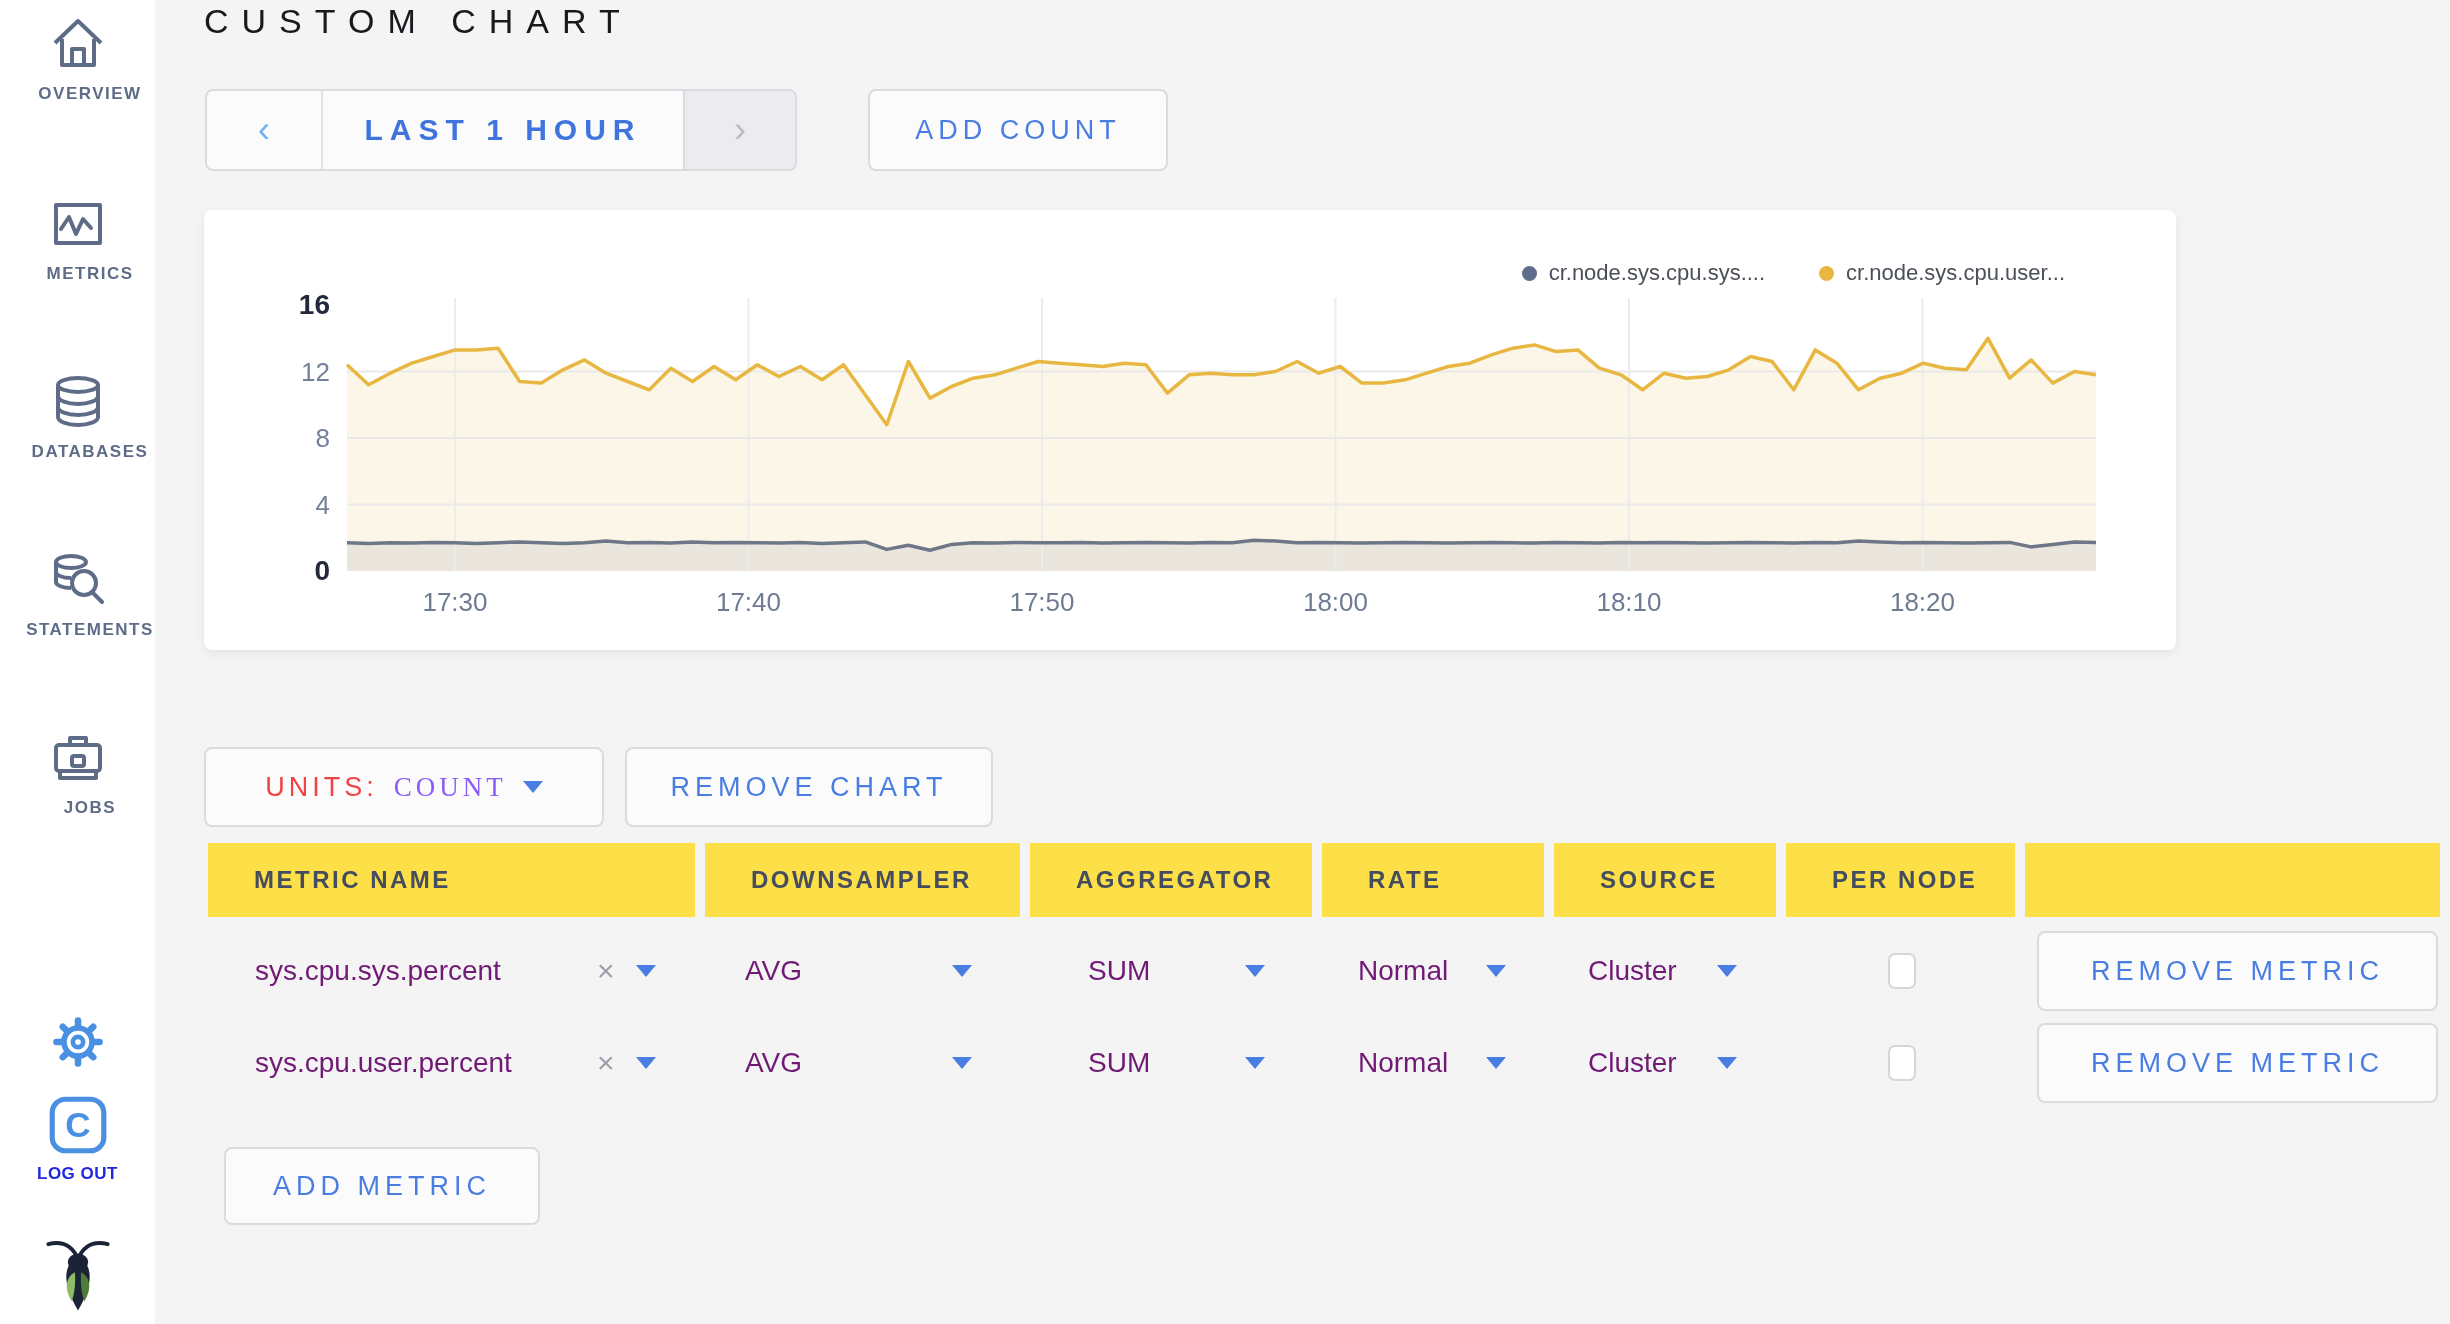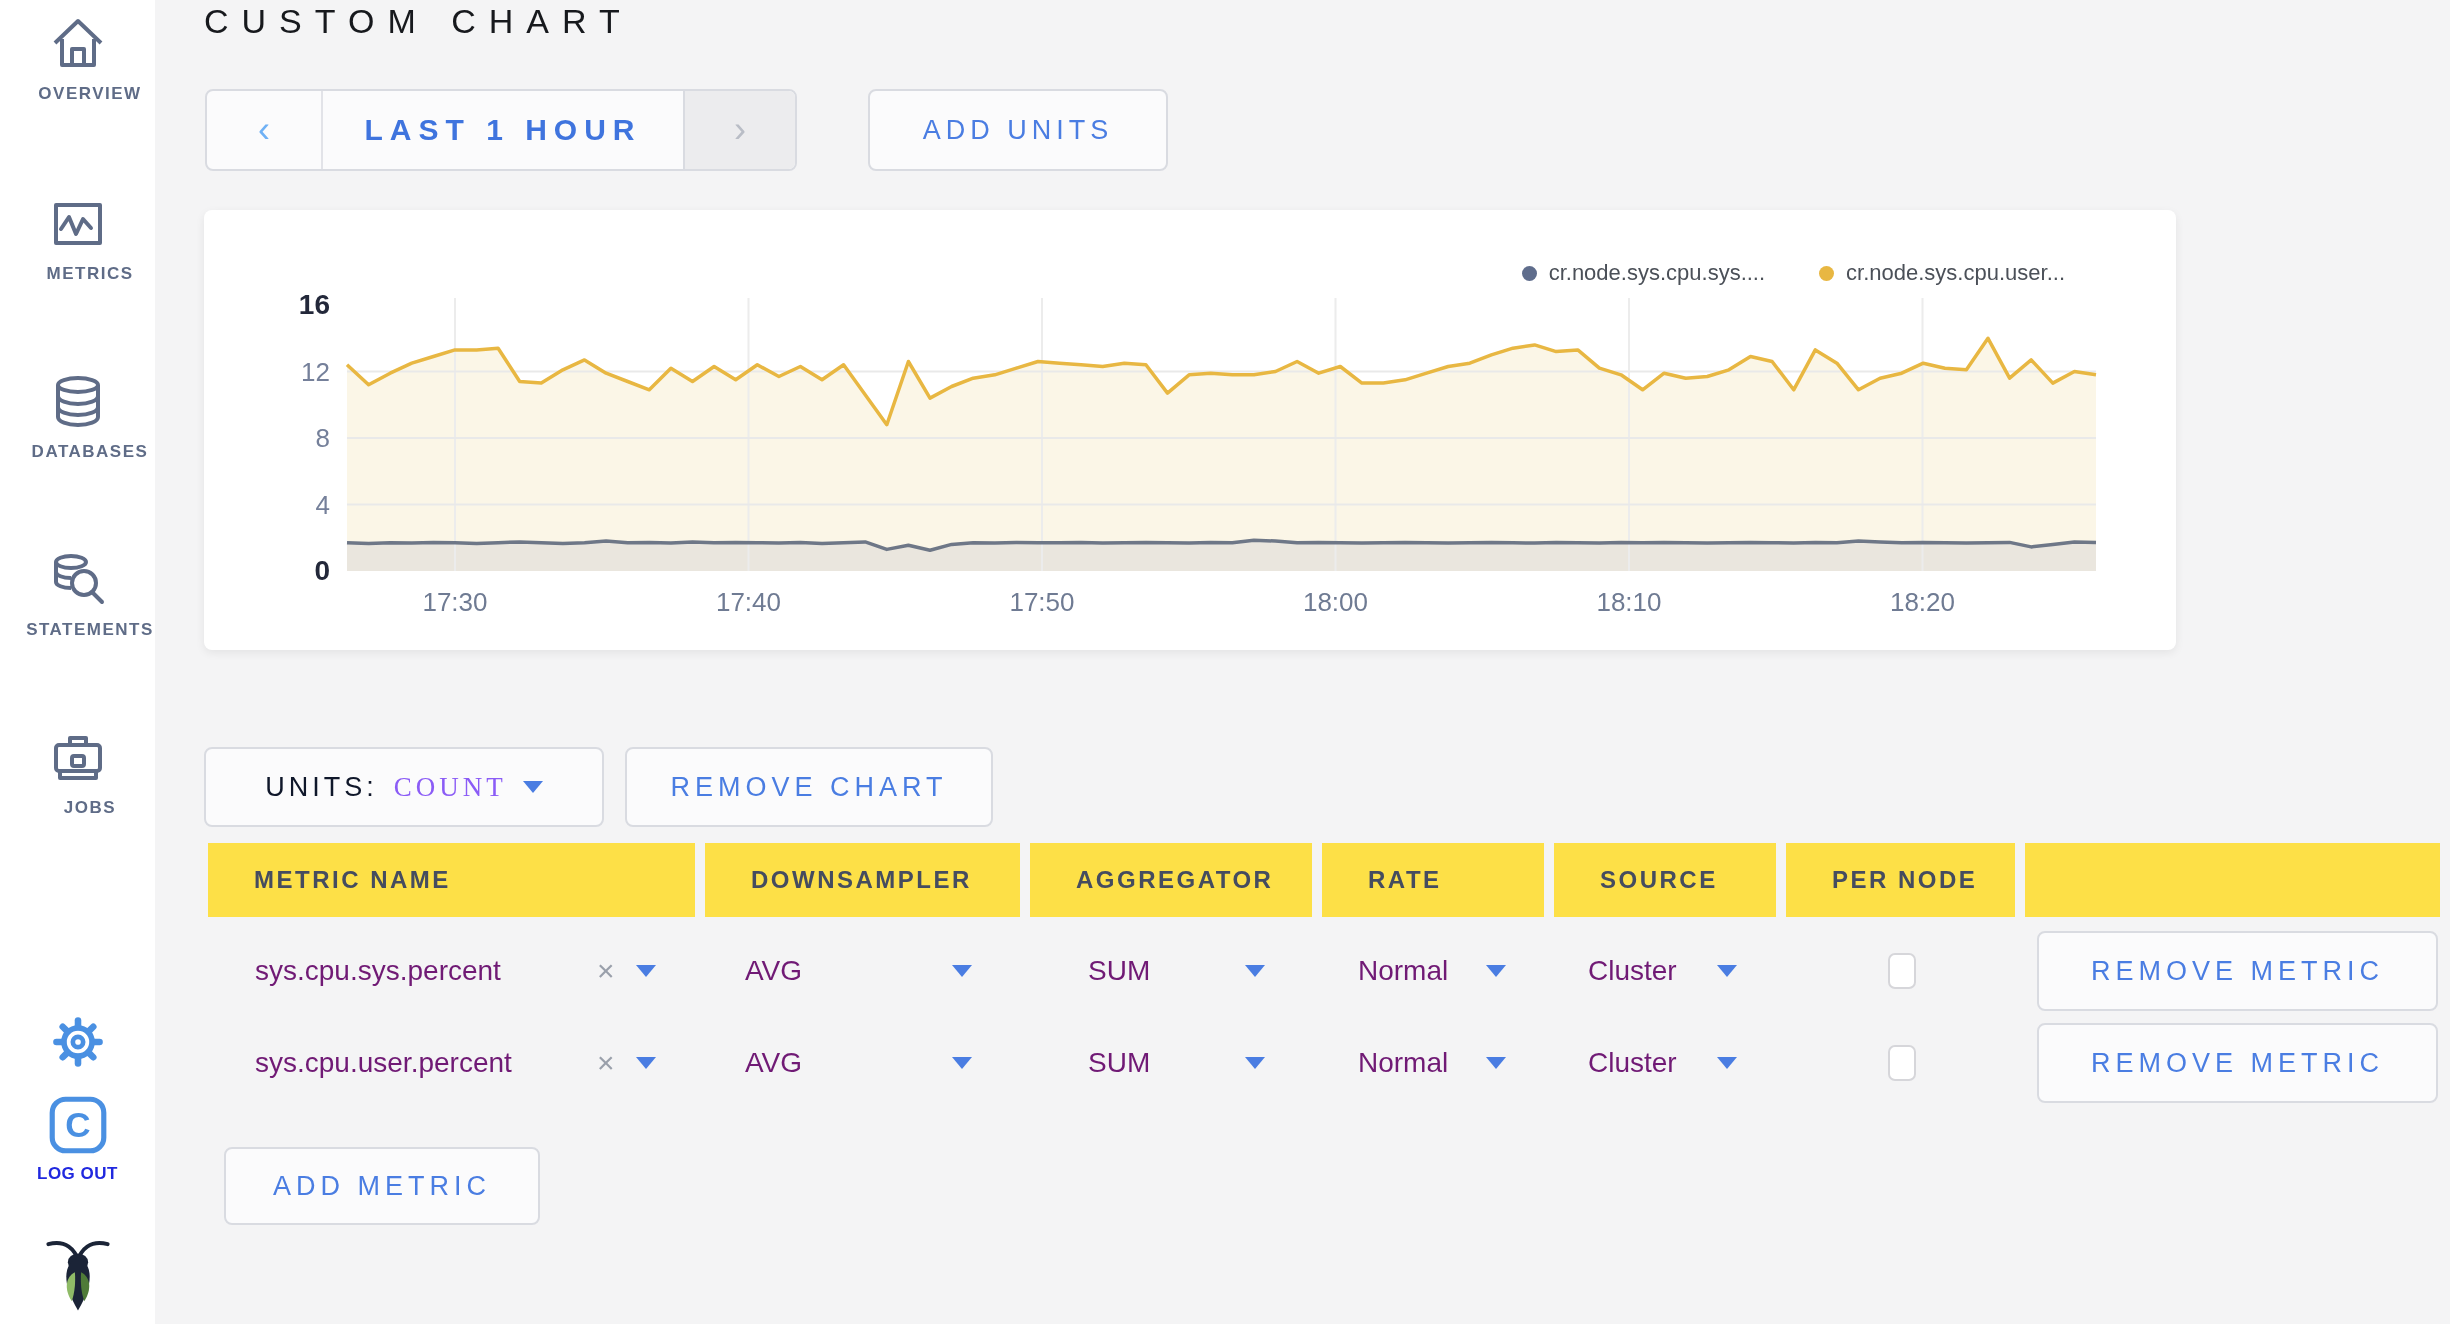--- a/index.html
+++ b/index.html
@@ -32,21 +32,21 @@
   
   .chart-card{position:absolute;left:204px;top:210px;width:1972px;height:440px;
     background:#ffffff;border-radius:8px;box-shadow:0 3px 10px rgba(0,0,0,0.07);}
   .chart-card svg{position:absolute;left:0;top:0;font-family:"Liberation Sans",sans-serif;}
   .legend{position:absolute;top:50px;right:111px;display:flex;gap:54px;}
   .legend-item{display:flex;align-items:center;gap:12px;}
   .legend-dot{width:15px;height:15px;border-radius:50%;}
   .legend-text{font-size:22px;color:#4b5058;}
   
   .units-btn{position:absolute;left:204px;top:747px;width:400px;height:80px;gap:16px;}
-  .units-label{color:#0f172a;letter-spacing:4px;}
+  .units-label{color:#ef4444;letter-spacing:4px;}
   .units-value{color:#8b5cf6;letter-spacing:4px;font-family:Liberation Serif, serif;}
   .remove-chart-btn{position:absolute;left:625px;top:747px;width:368px;height:80px;}
   .caret{display:inline-block;width:0;height:0;border-left:10px solid transparent;
     border-right:10px solid transparent;border-top:12px solid #4a7de2;}
   
   .th{position:absolute;top:843px;height:74px;background:#fde047;display:flex;align-items:center;
     box-sizing:border-box;padding-left:46px;font-size:24px;font-weight:bold;letter-spacing:2.5px;color:#454c5f;}
   .row{position:absolute;left:0;width:2450px;height:92px;}
   .row > *{position:absolute;top:50%;transform:translateY(-50%);}
   .cell-text{font-size:28px;color:#701a75;white-space:nowrap;}
@@ -167,21 +167,21 @@
 <div class="time-selector">
   <div class="ts-prev">
     <span>‹</span>
   </div>
   <div class="ts-range">LAST 1 HOUR</div>
   <div class="ts-next">
     <span>›</span>
   </div>
 </div>
 
-<div class="btn add-chart-btn">ADD UNITS</div>
+<div class="btn add-chart-btn">ADD COUNT</div>
 
 <div class="chart-card">
   <svg id="chart-svg" width="1972" height="440" viewBox="0 0 1972 440">
       <polygon points="143.0,154.8 164.6,174.8 186.2,163.2 207.8,153.2 229.4,146.5 251.0,139.9 272.6,139.9 294.1,138.2 315.7,171.5 337.3,173.1 358.9,159.8 380.5,149.9 402.1,163.2 423.7,171.5 445.3,179.8 466.9,158.2 488.5,171.5 510.1,156.5 531.7,169.8 553.3,154.8 574.9,166.5 596.4,156.5 618.0,169.8 639.6,154.8 661.2,184.8 682.8,214.7 704.4,151.5 726.0,188.1 747.6,176.5 769.2,168.2 790.8,164.8 812.4,158.2 834.0,151.5 855.6,153.2 877.1,154.8 898.7,156.5 920.3,153.2 941.9,154.8 963.5,183.1 985.1,164.8 1006.7,163.2 1028.3,164.8 1049.9,164.8 1071.5,161.5 1093.1,151.5 1114.7,163.2 1136.3,156.5 1157.9,173.1 1179.4,173.1 1201.0,169.8 1222.6,163.2 1244.2,156.5 1265.8,153.2 1287.4,144.9 1309.0,138.2 1330.6,134.9 1352.2,141.6 1373.8,139.9 1395.4,158.2 1417.0,164.8 1438.6,179.8 1460.1,163.2 1481.7,168.2 1503.3,166.5 1524.9,159.8 1546.5,146.5 1568.1,151.5 1589.7,179.8 1611.3,139.9 1632.9,153.2 1654.5,179.8 1676.1,168.2 1697.7,163.2 1719.3,153.2 1740.9,158.2 1762.4,159.8 1784.0,128.3 1805.6,168.2 1827.2,149.9 1848.8,173.1 1870.4,161.5 1892.0,164.8 1892,361 143,361" fill="#fbf6e7"></polygon>
       <polygon points="143.0,332.7 164.6,333.6 186.2,332.7 207.8,333.1 229.4,332.4 251.0,332.7 272.6,333.4 294.1,332.7 315.7,331.9 337.3,332.7 358.9,333.6 380.5,332.7 402.1,331.1 423.7,332.7 445.3,332.4 466.9,333.1 488.5,331.9 510.1,332.7 531.7,332.4 553.3,332.7 574.9,333.1 596.4,332.4 618.0,333.6 639.6,332.7 661.2,331.9 682.8,339.4 704.4,335.2 726.0,340.2 747.6,334.4 769.2,332.7 790.8,333.1 812.4,332.4 834.0,332.7 855.6,332.7 877.1,332.4 898.7,333.1 920.3,332.7 941.9,332.4 963.5,332.7 985.1,333.1 1006.7,332.4 1028.3,332.7 1049.9,330.2 1071.5,331.1 1093.1,332.7 1114.7,332.4 1136.3,332.7 1157.9,333.1 1179.4,332.7 1201.0,332.4 1222.6,332.7 1244.2,333.1 1265.8,332.7 1287.4,332.4 1309.0,332.7 1330.6,333.1 1352.2,332.4 1373.8,332.7 1395.4,333.1 1417.0,332.4 1438.6,332.7 1460.1,332.4 1481.7,332.7 1503.3,333.1 1524.9,332.7 1546.5,332.4 1568.1,332.7 1589.7,333.1 1611.3,332.4 1632.9,332.7 1654.5,331.1 1676.1,331.9 1697.7,332.7 1719.3,332.4 1740.9,332.7 1762.4,333.1 1784.0,332.7 1805.6,332.4 1827.2,336.9 1848.8,334.4 1870.4,331.9 1892.0,332.4 1892,361 143,361" fill="#eae6de"></polygon>
       <line x1="251" y1="88" x2="251" y2="361" stroke="#ececec" stroke-width="2"></line>
       <text x="251" y="401" text-anchor="middle" fill="#6f7b93" font-size="26">17:30</text>
       <line x1="544.5" y1="88" x2="544.5" y2="361" stroke="#ececec" stroke-width="2"></line>
       <text x="544.5" y="401" text-anchor="middle" fill="#6f7b93" font-size="26">17:40</text>
       <line x1="838" y1="88" x2="838" y2="361" stroke="#ececec" stroke-width="2"></line>

